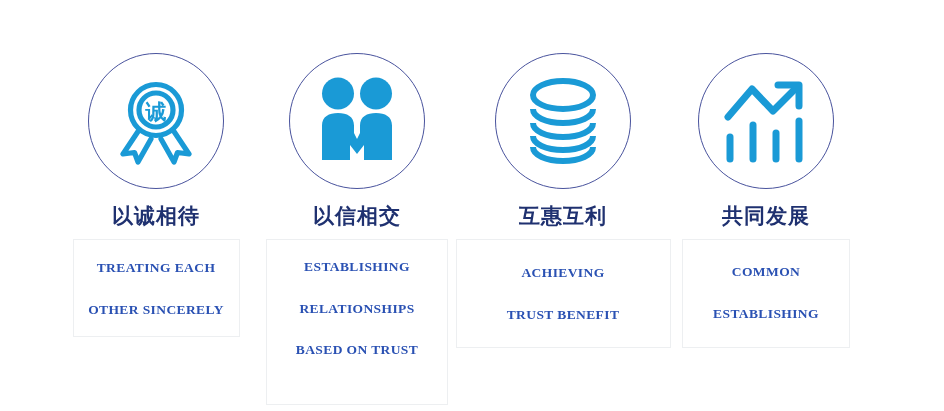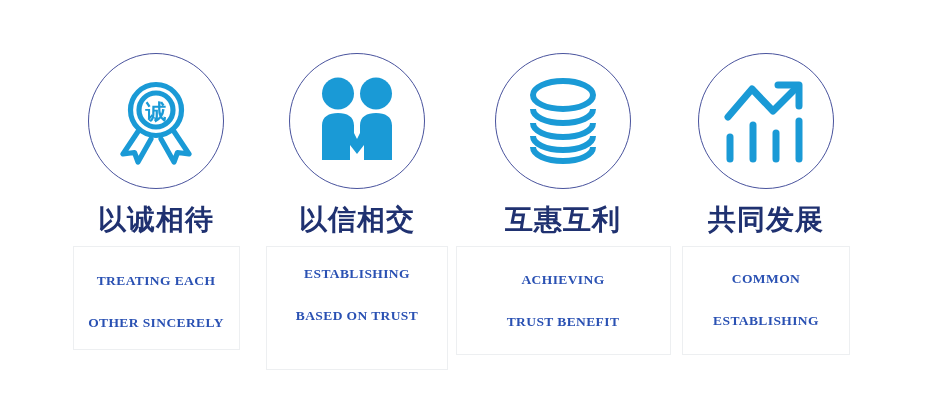--- a/index.html
+++ b/index.html
@@ -46,39 +46,39 @@
     display: flex;
     align-items: center;
     justify-content: center;
     background: #ffffff;
   }
   .circle svg { display: block; }
 
   .cn-title {
     margin-top: 17px;
     font-family: "DejaVu Sans", "Liberation Sans", sans-serif;
-    font-size: 28px;
+    font-size: 21px;
     font-weight: 700;
     letter-spacing: 1px;
     color: #1f3170;
     line-height: 1;
     white-space: nowrap;
   }
 
   .en-box {
     margin-top: 12px;
     border: 1px solid #edeff1;
     box-sizing: border-box;
     background: #ffffff;
     display: flex;
     flex-direction: column;
     align-items: center;
     justify-content: flex-start;
   }
-  .en-box.w1 { width: 167px; padding-top: 27px; padding-bottom: 20px; }
+  .en-box.w1 { width: 167px; padding-top: 21px; padding-bottom: 20px; }
   .en-box.w2 { width: 182px; padding-top: 20px; padding-bottom: 47px; }
   .en-box.w3 { width: 215px; padding-top: 26px; padding-bottom: 26px; }
   .en-box.w4 { width: 168px; padding-top: 25px; padding-bottom: 27px; }
 
   .en-line {
     font-family: "Liberation Serif", "DejaVu Serif", serif;
     font-size: 13.5px;
     font-weight: 700;
     color: #2a51b3;
     letter-spacing: 0.4px;
@@ -123,20 +123,21 @@
             <circle cx="29" cy="18.5" r="16"></circle>
             <circle cx="67" cy="18.5" r="16"></circle>
             <path d="M13 50.5 C13 41.5 20 38 29 38 C38 38 45 41.5 45 50.5 L45 58 L48 64 L51 58 L51 50.5 C51 41.5 58 38 67 38 C76 38 83 41.5 83 50.5 L83 85 L55 85 L55 70 L48 79 L41 70 L41 85 L13 85 Z"></path>
           </g>
         </svg>
       </span>
     </div>
     <div class="cn-title">以信相交</div>
     <div class="en-box w2">
       <div class="en-line">ESTABLISHING</div>
+      <div class="en-line">RELATIONSHIPS</div>
       <div class="en-line">BASED ON TRUST</div>
     </div>
   </div>
 
   <div class="col col-2">
     <div class="circle">
       <span>
         <svg width="90" height="90" viewBox="0 0 90 90" fill="none">
           <g stroke="#1a9ad6" stroke-width="6" fill="none">
             <ellipse cx="45" cy="19" rx="30" ry="14"></ellipse>

